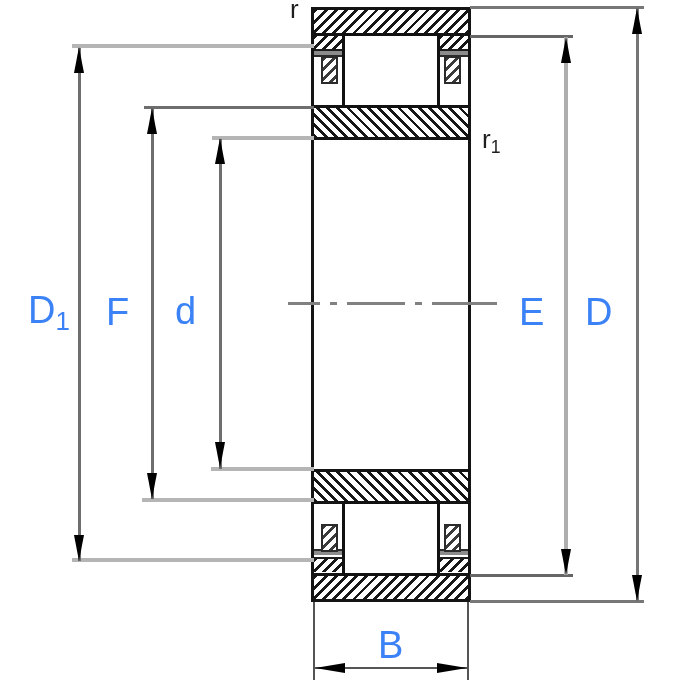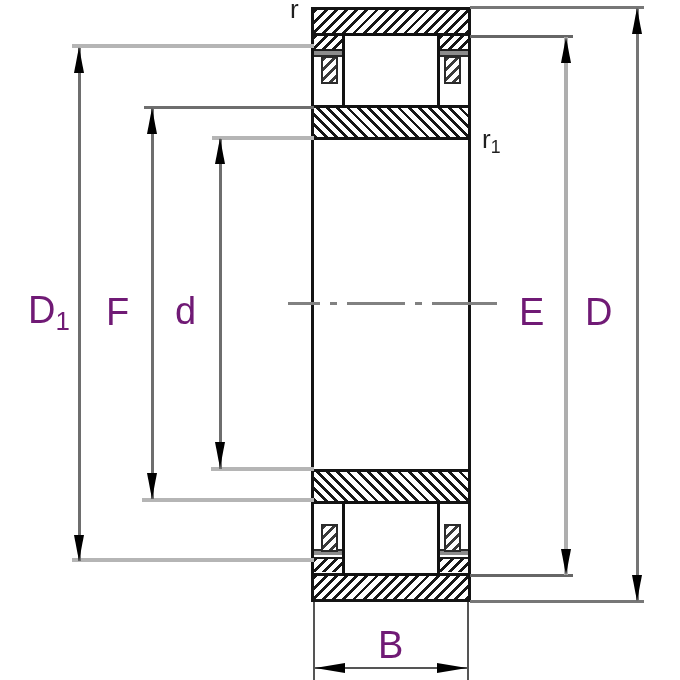--- a/index.html
+++ b/index.html
@@ -63,21 +63,21 @@
   .ext-mid{background:#6e6e6e;}
   .dimline{z-index:6;}
   .arrow{width:10px;height:26px;background:#000;z-index:7;}
   .arrow-up{clip-path:polygon(50% 0,100% 100%,0 100%);}
   .arrow-down{clip-path:polygon(50% 100%,100% 0,0 0);}
   .arrow-h{width:30px;height:10px;background:#000;z-index:7;}
   .arrow-left{clip-path:polygon(0 50%,100% 0,100% 100%);}
   .arrow-right{clip-path:polygon(100% 50%,0 0,0 100%);}
   
   .dimlabel{
-    z-index:8;font-size:38px;line-height:1;color:#701a75;
+    z-index:8;font-size:38px;line-height:1;color:#3b82f6;
     letter-spacing:0;white-space:nowrap;
   }
   .dimlabel sub, .smalllabel sub{
     font-size:0.68em;vertical-align:-0.28em;line-height:1;
   }
   .smalllabel{
     z-index:8;font-size:26px;line-height:1;color:#1f1f1f;white-space:nowrap;
   }
 </style>
 </head>

